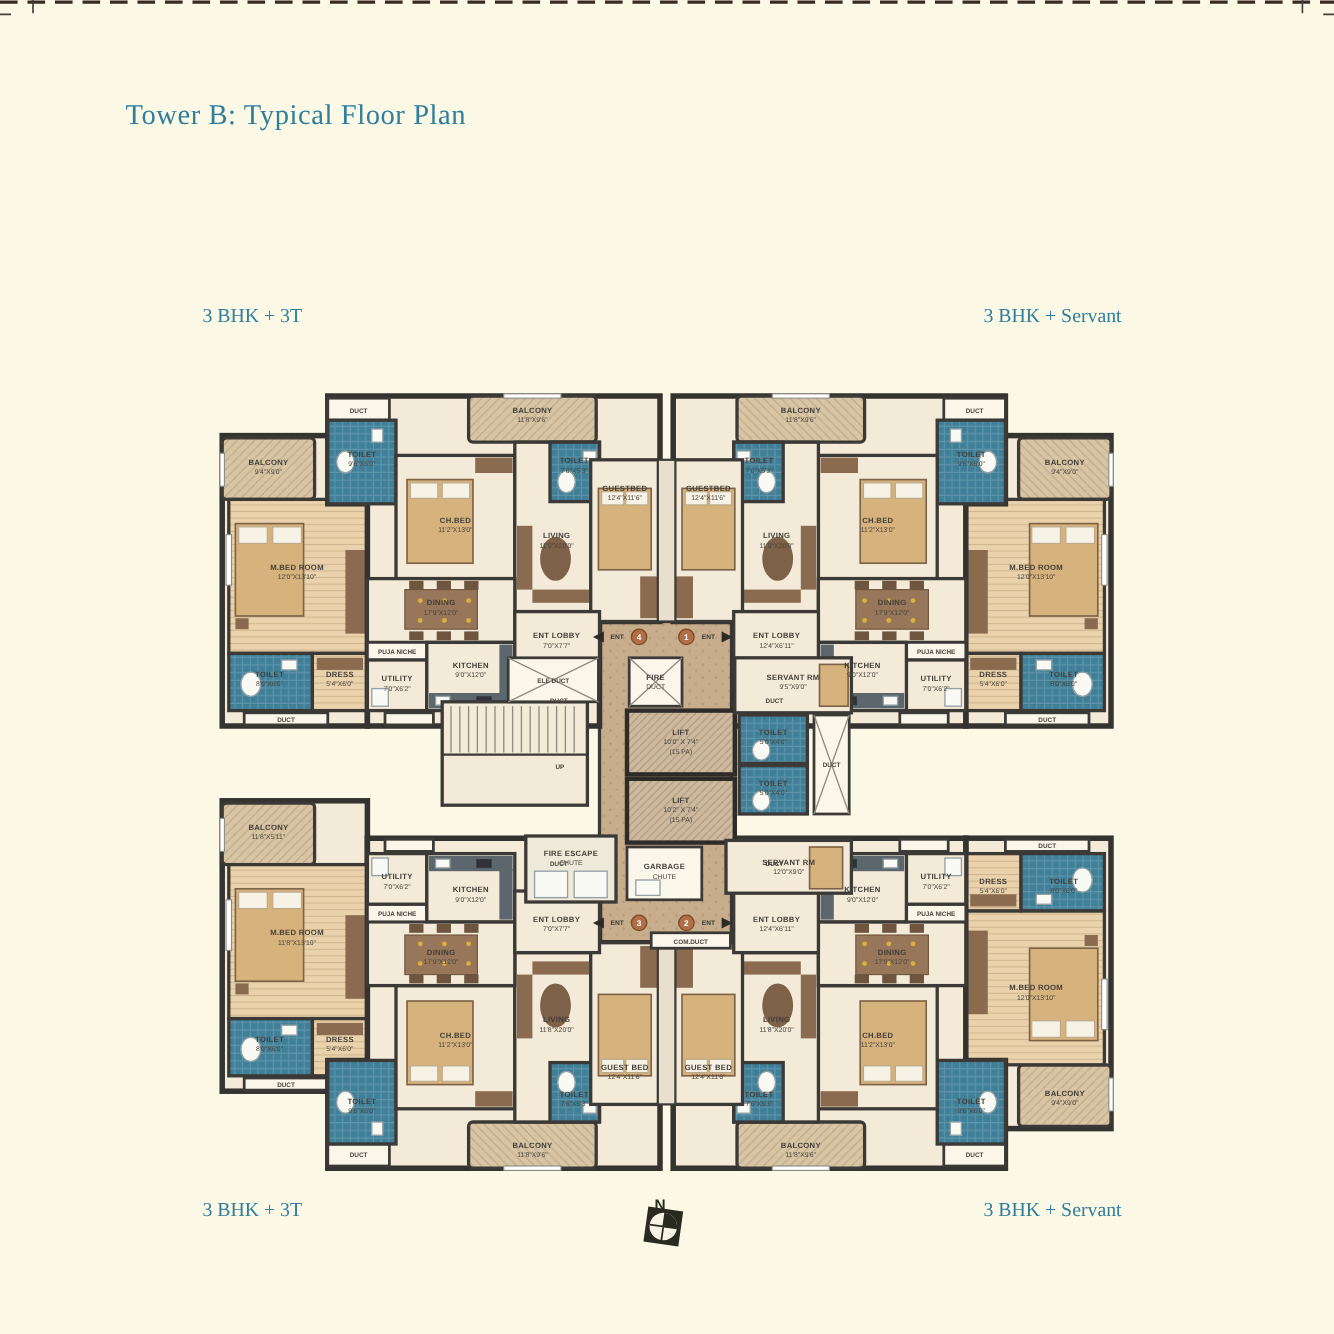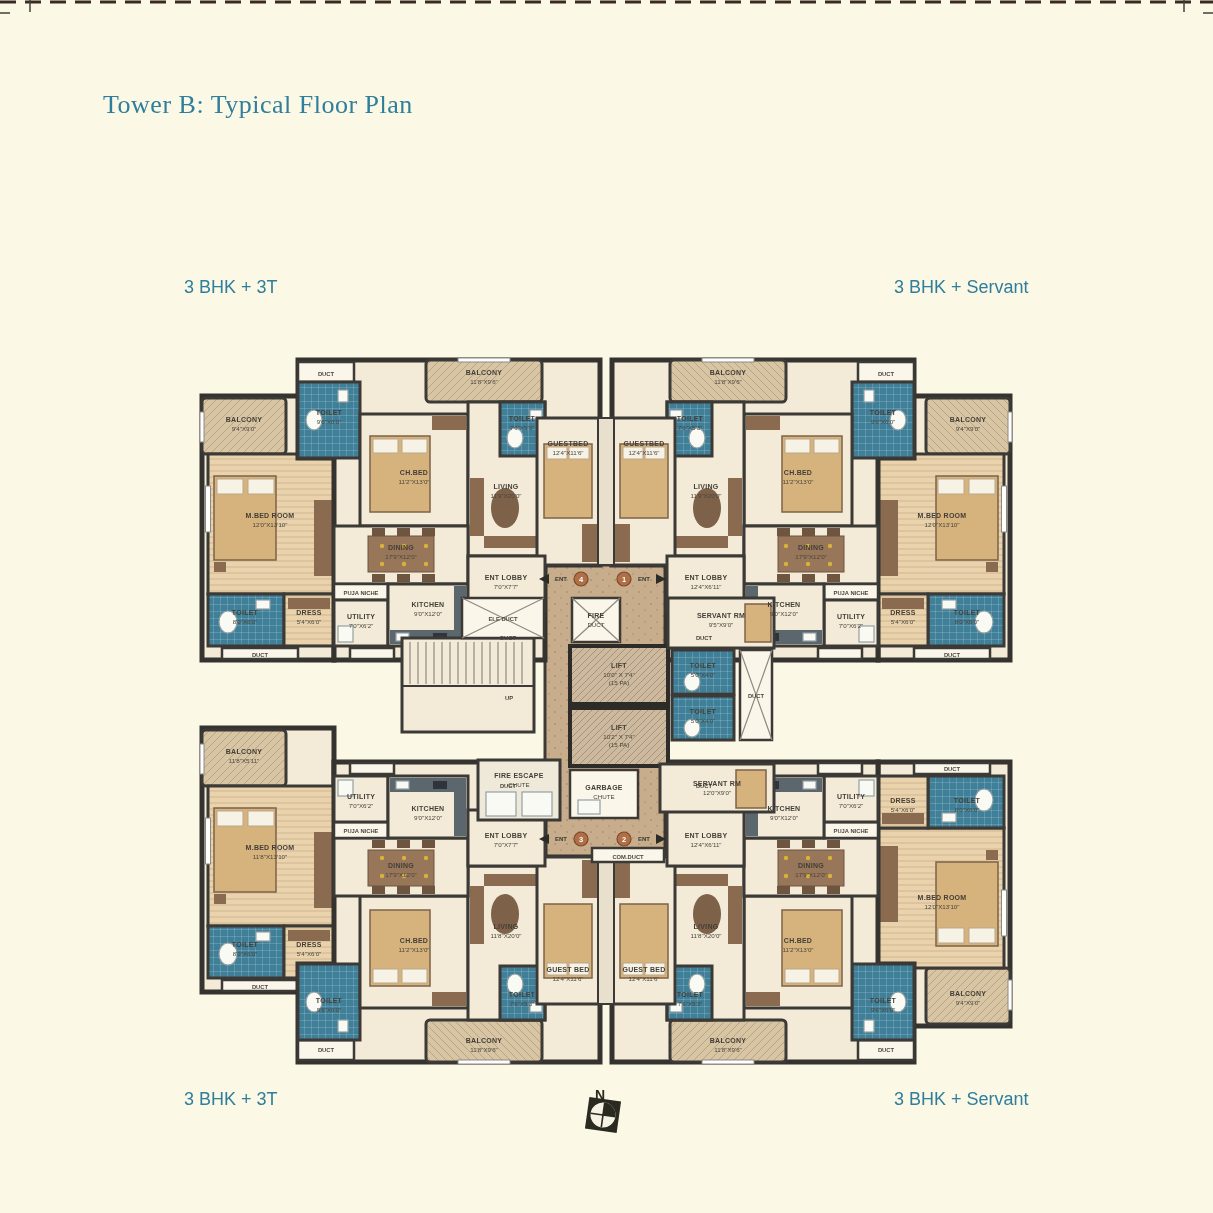--- a/index.html
+++ b/index.html
@@ -2,27 +2,27 @@
 <html><head>
 <meta charset="utf-8">
 <style>
   html,body{margin:0;padding:0;}
   body{
     width:1213px;height:1213px;position:relative;overflow:hidden;
     background:#FCF8E6;
     font-family:"Liberation Sans",sans-serif;
   }
   .title{
-    position:absolute;left:103px;top:90px;
+    position:absolute;left:114px;top:90px;
     font-family:"Liberation Serif",serif;
     font-size:26px;letter-spacing:.5px;color:#2F7E9B;
   }
   .unit-label{
     position:absolute;
-    font-family:Liberation Sans, sans-serif;
+    font-family:Liberation Serif, serif;
     font-size:18px;color:#2F7E9B;white-space:nowrap;
   }
   .ul-tl{left:184px;top:277px;}
   .ul-tr{left:894px;top:277px;}
   .ul-bl{left:184px;top:1089px;}
   .ul-br{left:894px;top:1089px;}
   svg{position:absolute;left:0;top:0;}
   .r-cream{fill:#F3EAD7;stroke:#3C3A36;stroke-width:3;}
   .r-wood{fill:url(#woodPat);stroke:#3C3A36;stroke-width:3;}
   .r-teal{fill:url(#wetPat);stroke:#3C3A36;stroke-width:3;}

